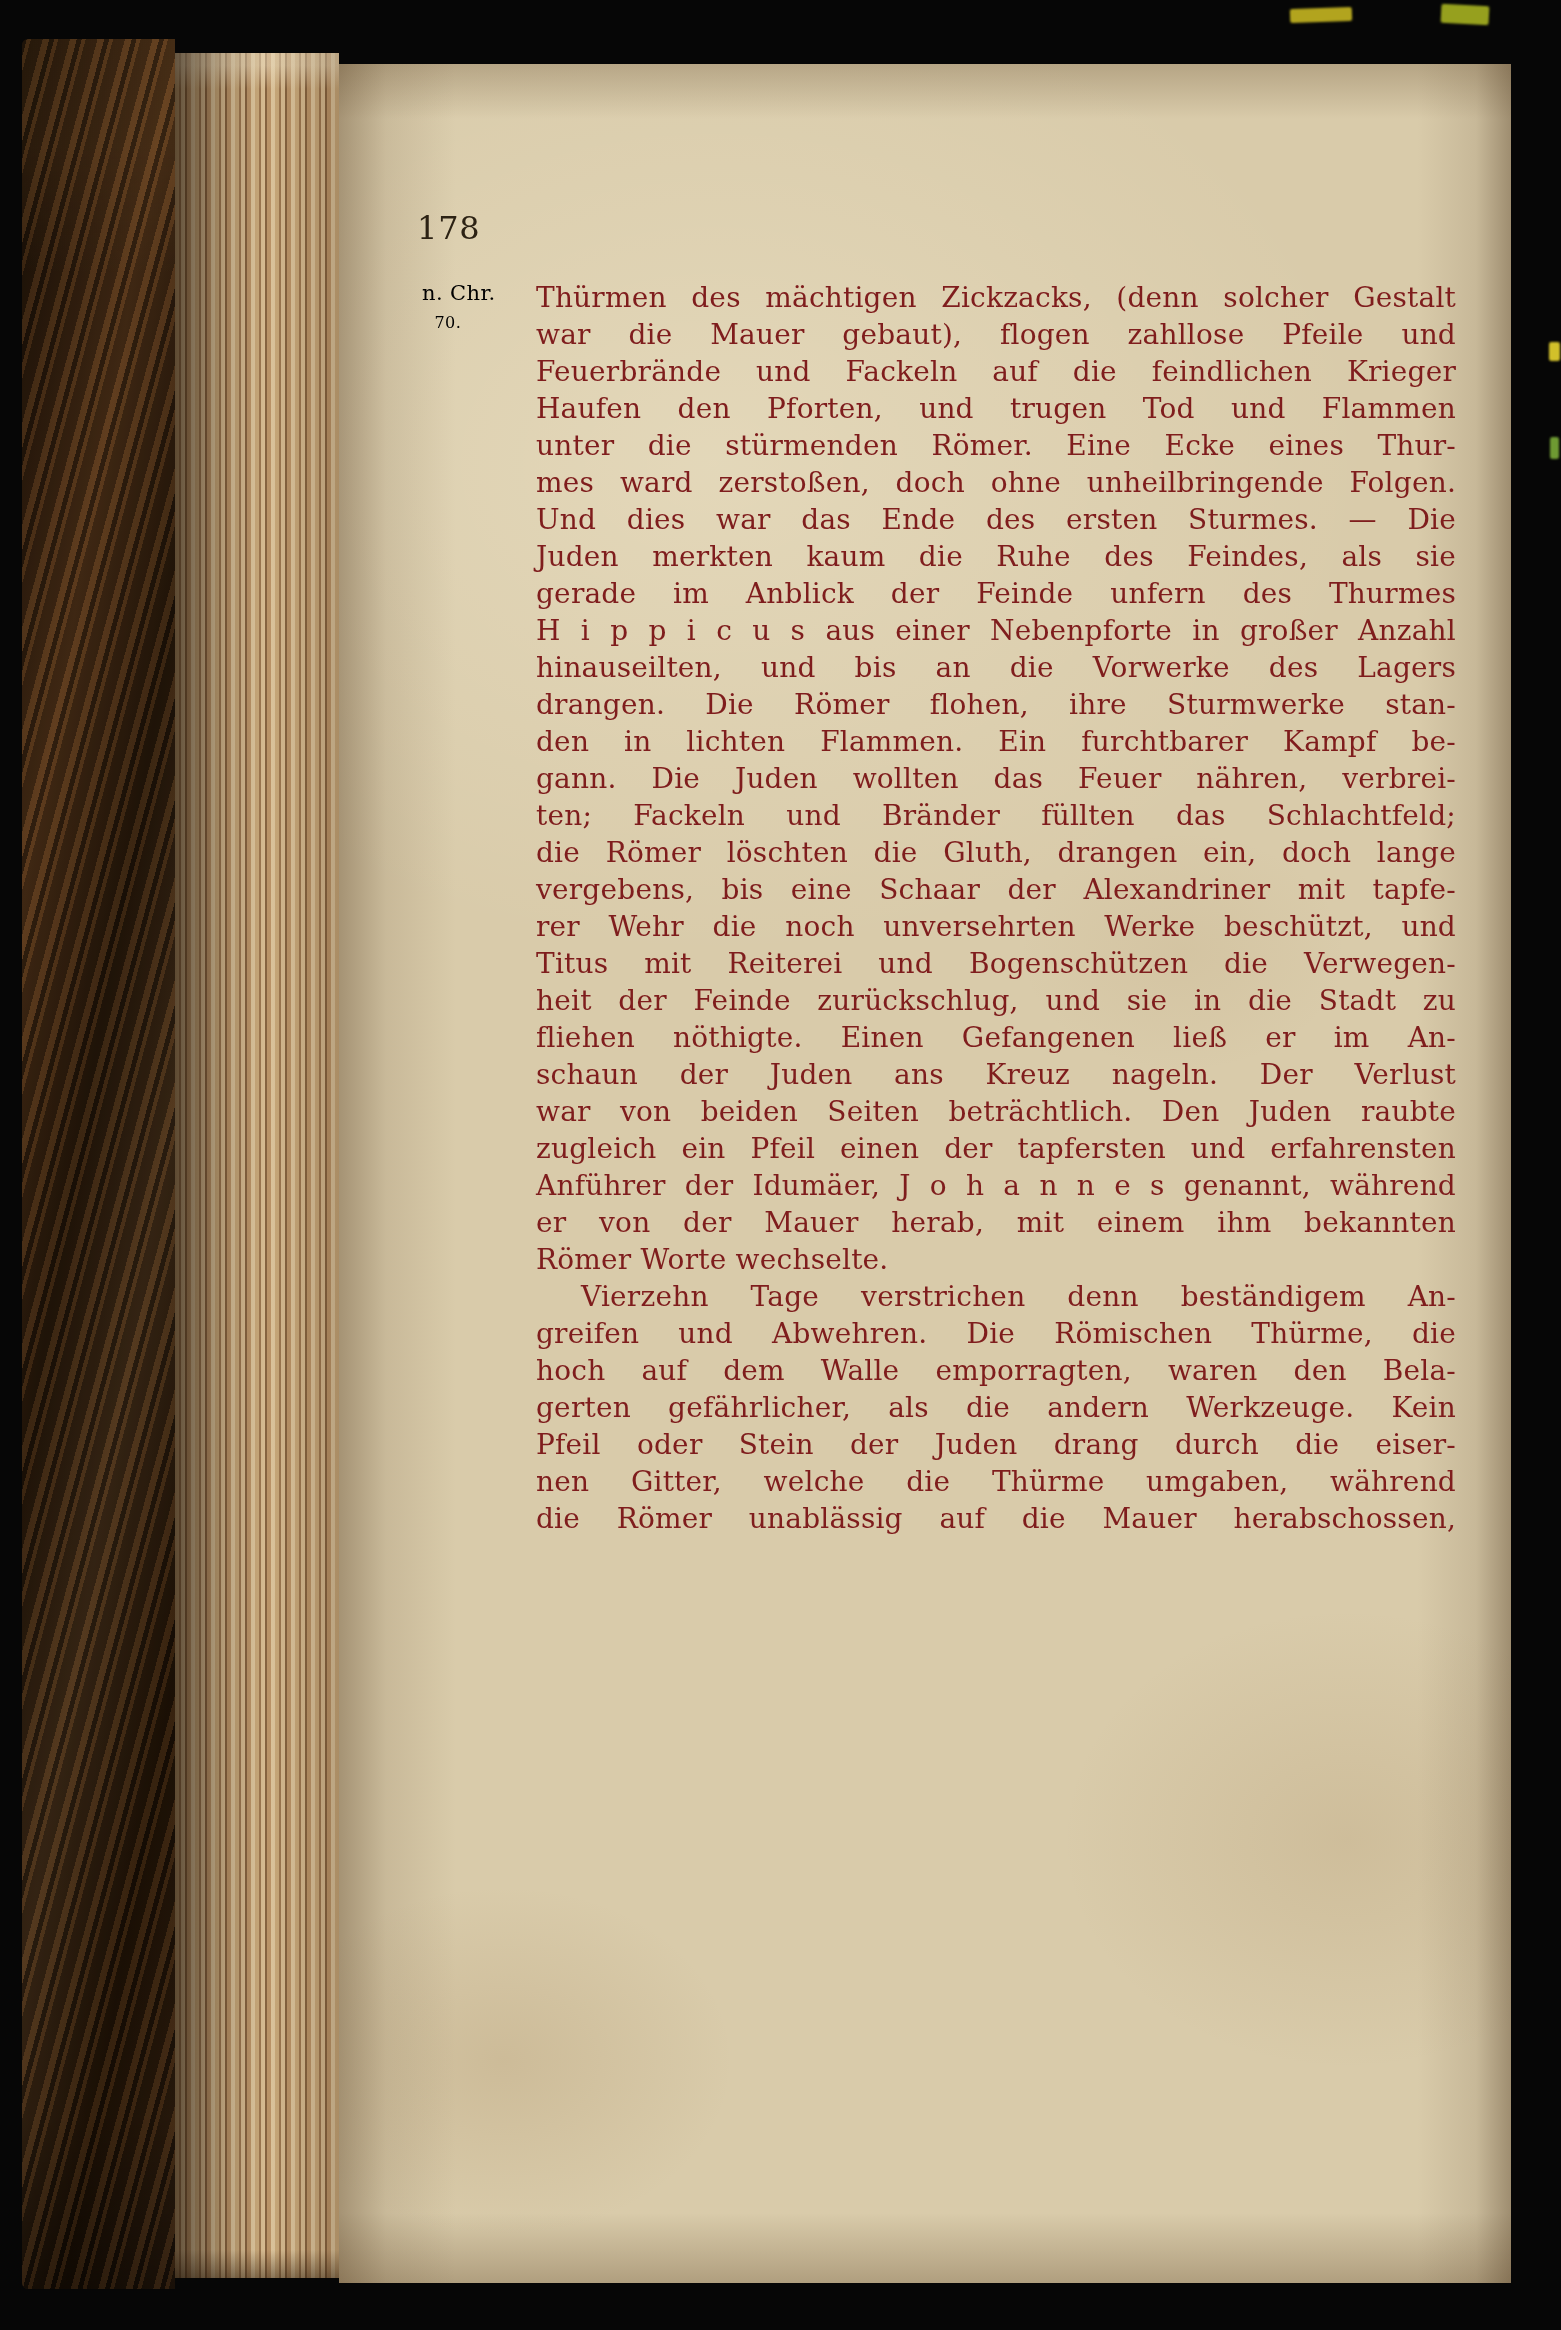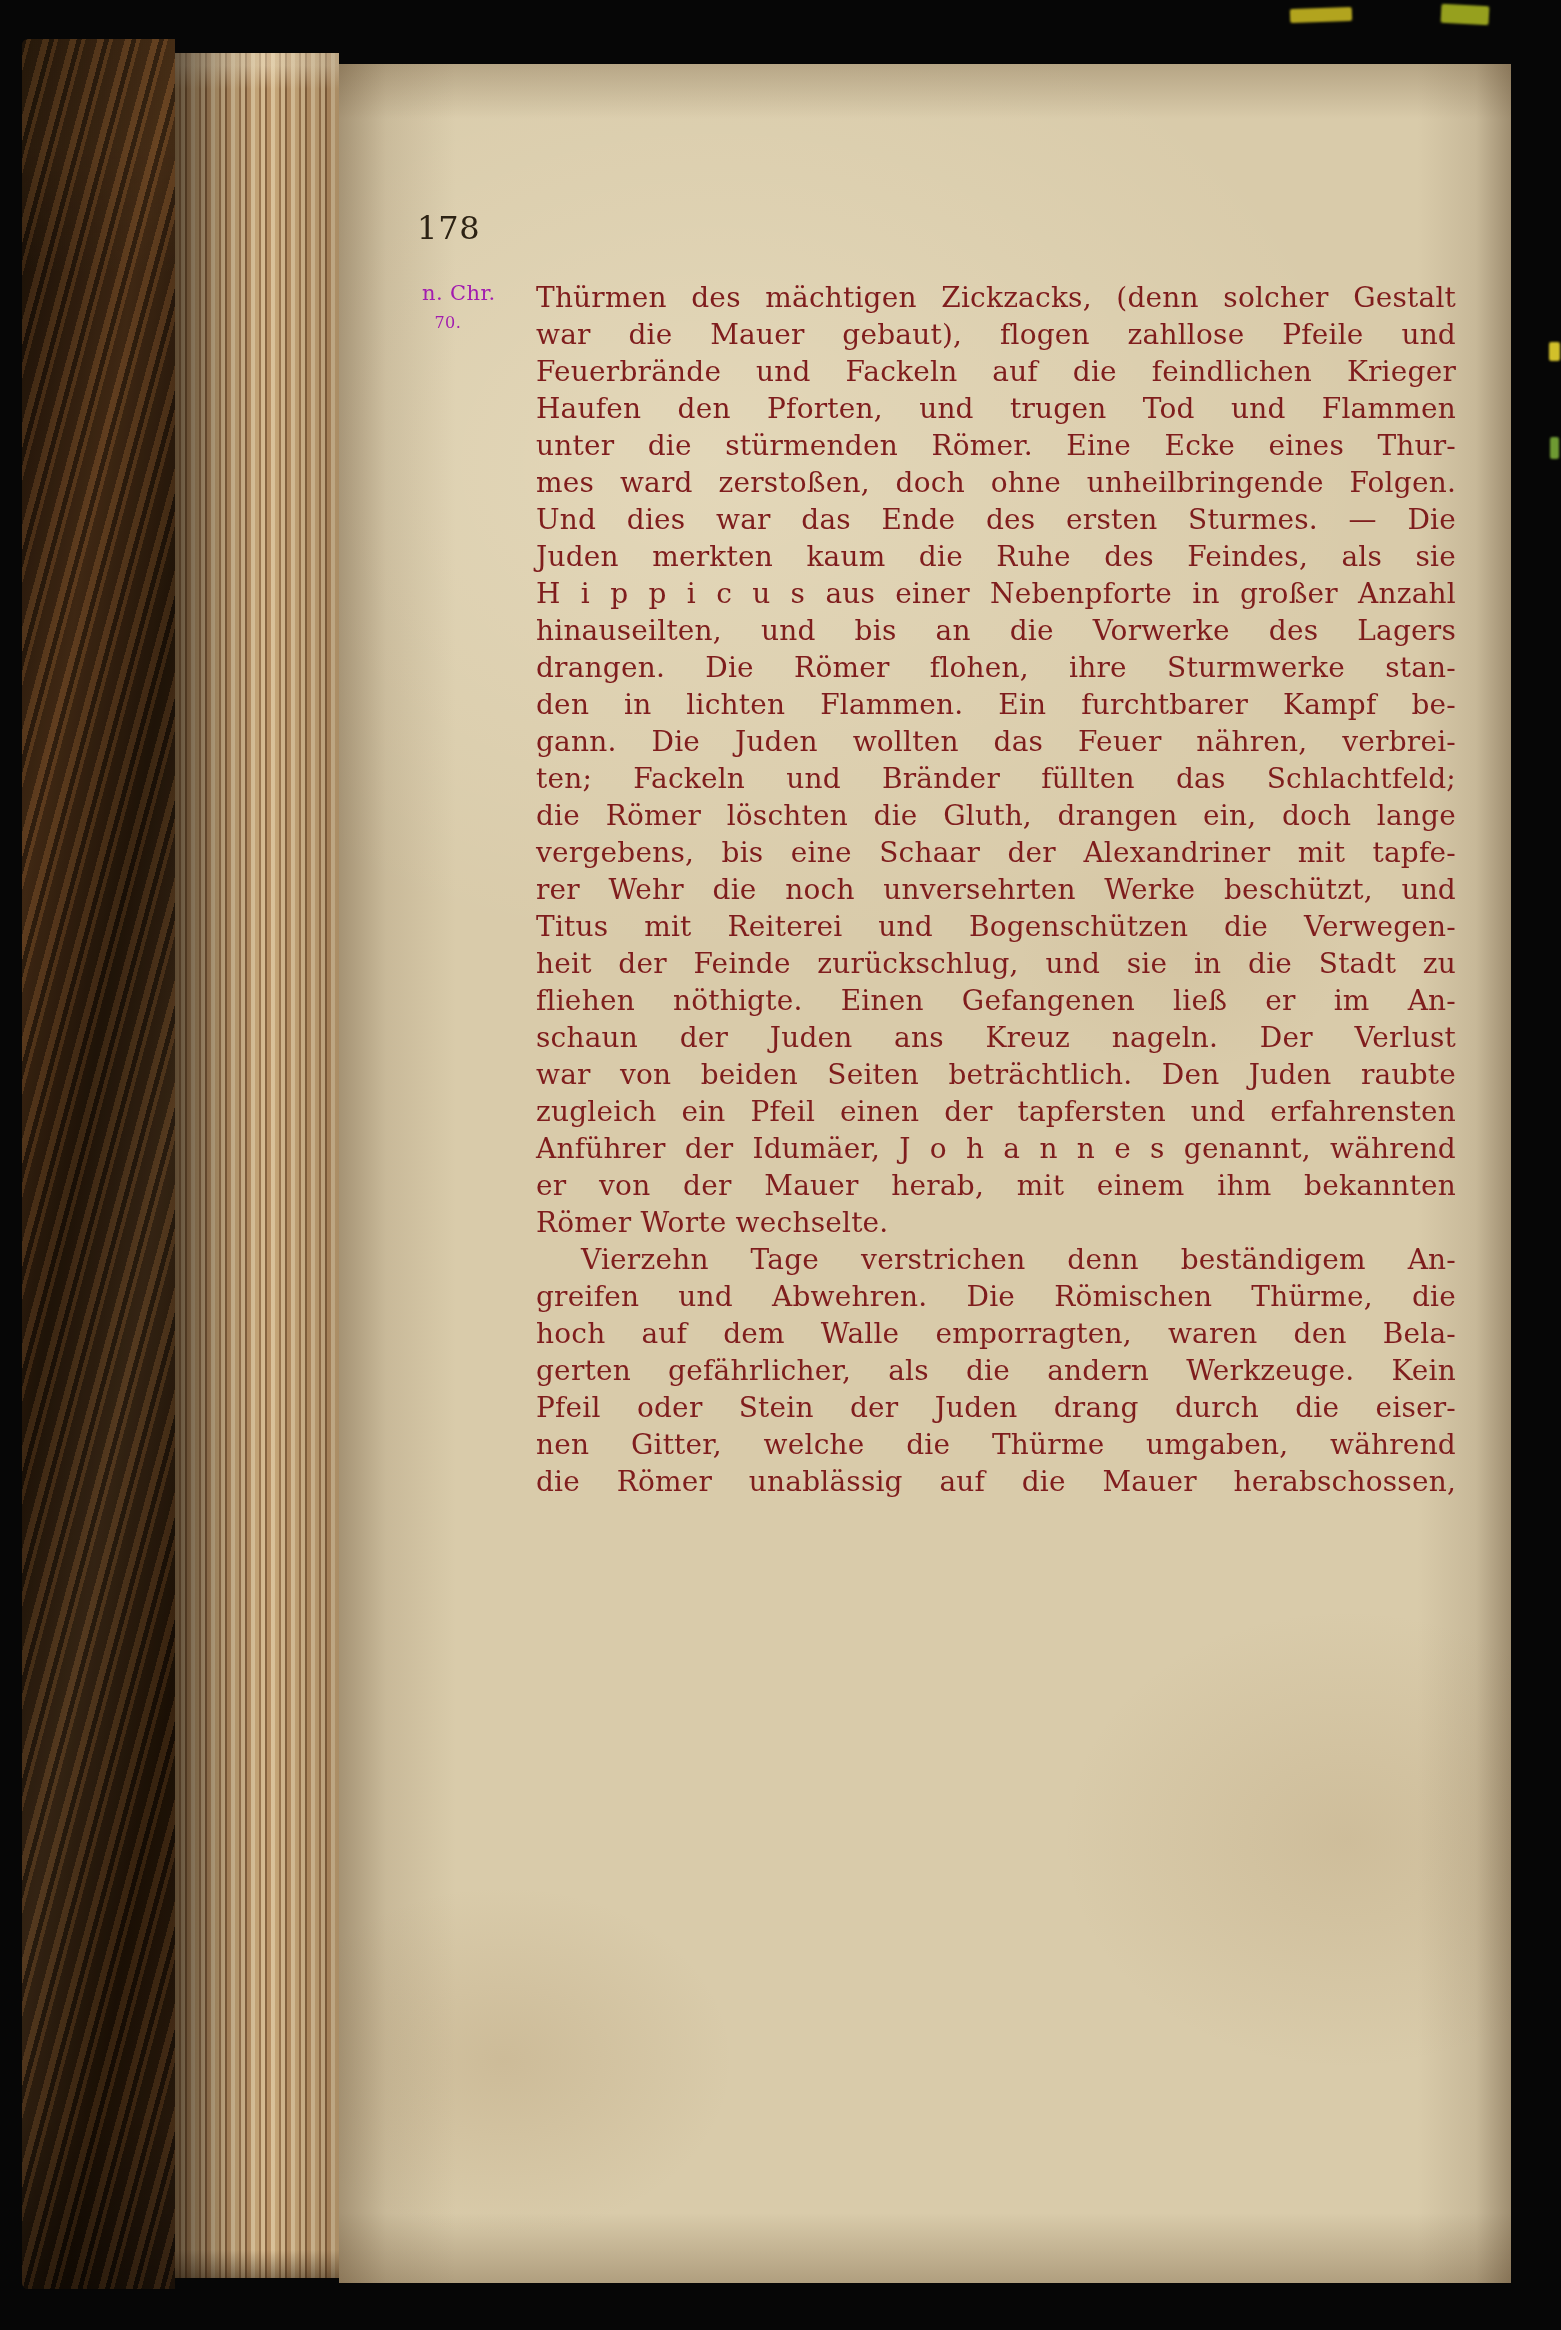--- a/index.html
+++ b/index.html
@@ -61,21 +61,21 @@
   }
 
   
   .header-row {
     position:absolute; left:78px; top:145px;
     display:flex; gap:44px; align-items:baseline;
     font-size:32px; letter-spacing:0.8px; color:#2c2214;
   }
   .margin-note {
     position:absolute; left:83px; top:214px;
-    font-size:21px; line-height:30px; color:#a21caf; letter-spacing:0.4px;
+    font-size:21px; line-height:30px; color:#000000; letter-spacing:0.4px;
   }
   .margin-note .mn2 { padding-left:12.5px; font-size:16px; }
 
   .text-block {
     position:absolute; left:197px; top:215px; width:920px;
     font-size:28px; line-height:37px; color:#7f1d1d; letter-spacing:0.2px;
   }
   .text-line { text-align:justify; text-align-last:justify; }
   .text-line.line-last { text-align-last:left; }
   .text-line.indent-first { text-indent:45px; }
@@ -107,20 +107,21 @@
     <div class="text-block">
       <div>
           <div class="text-line">Thürmen des mächtigen Zickzacks, (denn solcher Gestalt</div>
           <div class="text-line">war die Mauer gebaut), flogen zahllose Pfeile und</div>
           <div class="text-line">Feuerbrände und Fackeln auf die feindlichen Krieger</div>
           <div class="text-line">Haufen den Pforten, und trugen Tod und Flammen</div>
           <div class="text-line">unter die stürmenden Römer. Eine Ecke eines Thur-</div>
           <div class="text-line">mes ward zerstoßen, doch ohne unheilbringende Folgen.</div>
           <div class="text-line">Und dies war das Ende des ersten Sturmes. — Die</div>
           <div class="text-line">Juden merkten kaum die Ruhe des Feindes, als sie</div>
+          <div class="text-line">gerade im Anblick der Feinde unfern des Thurmes</div>
           <div class="text-line">H i p p i c u s aus einer Nebenpforte in großer Anzahl</div>
           <div class="text-line">hinauseilten, und bis an die Vorwerke des Lagers</div>
           <div class="text-line">drangen. Die Römer flohen, ihre Sturmwerke stan-</div>
           <div class="text-line">den in lichten Flammen. Ein furchtbarer Kampf be-</div>
           <div class="text-line">gann. Die Juden wollten das Feuer nähren, verbrei-</div>
           <div class="text-line">ten; Fackeln und Bränder füllten das Schlachtfeld;</div>
           <div class="text-line">die Römer löschten die Gluth, drangen ein, doch lange</div>
           <div class="text-line">vergebens, bis eine Schaar der Alexandriner mit tapfe-</div>
           <div class="text-line">rer Wehr die noch unversehrten Werke beschützt, und</div>
           <div class="text-line">Titus mit Reiterei und Bogenschützen die Verwegen-</div>

